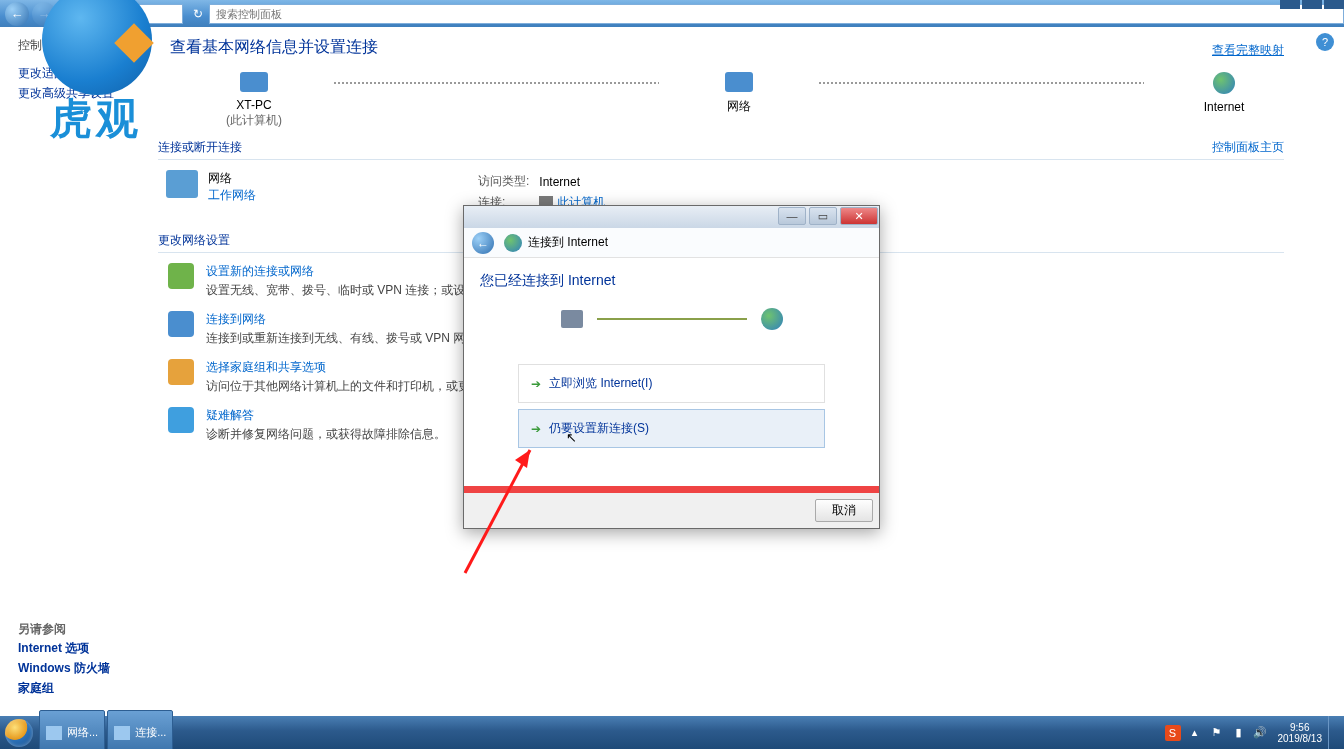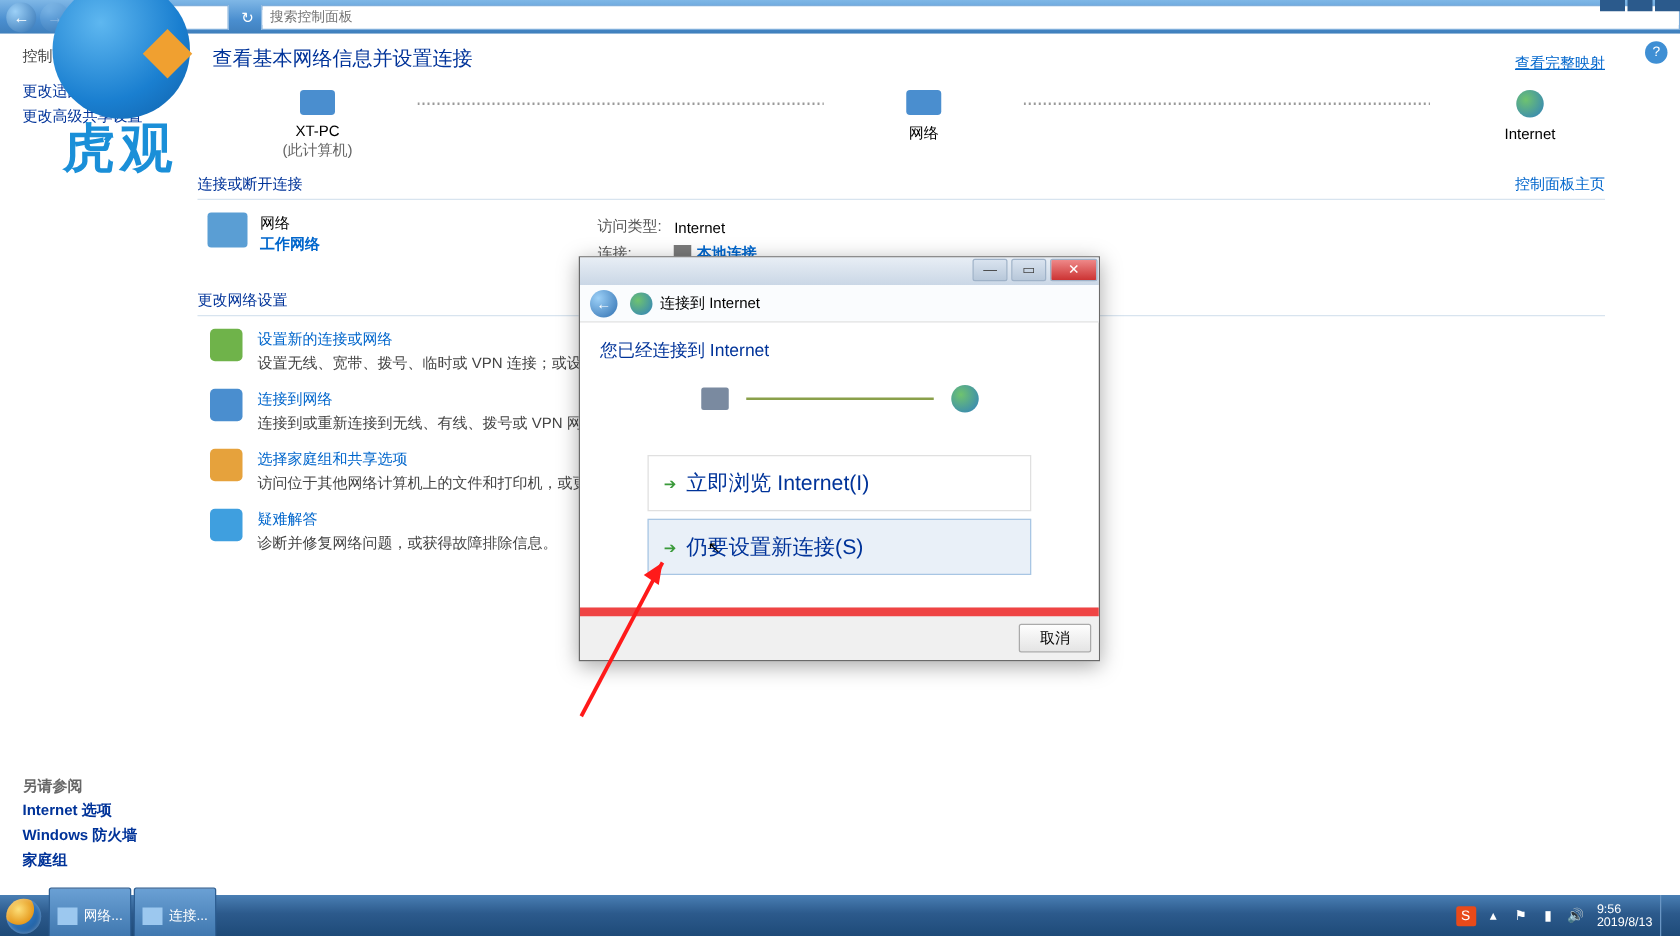--- a/index.html
+++ b/index.html
@@ -30,21 +30,21 @@
 .link-r{float:right;color:#0066cc;text-decoration:none;}
 .mapbar{display:flex;align-items:flex-start;margin-left:36px;margin-bottom:10px;gap:20px;}
 .node{text-align:center;width:120px;}
 .node .ic{width:28px;height:20px;margin:0 auto 6px auto;background:#4a8ecf;border-radius:3px;}
 .node .ic.globe{border-radius:50%;background:radial-gradient(circle at 35% 35%,#6fc36f,#2f7fbf);width:22px;height:22px;}
 .line{flex:1;height:2px;background:linear-gradient(to right,#9a9a9a 50%,transparent 50%);background-size:4px 2px;margin-top:10px;}
 .sect{color:#003399;border-bottom:1px solid #d8e4ef;padding-bottom:3px;margin:8px 0 10px 0;}
 .netrow{display:flex;align-items:flex-start;margin-left:8px;}
 .netico{width:32px;height:28px;background:#5a9ed4;border-radius:3px;margin-right:10px;}
 .netrow .nm{font-weight:400;color:#000;}
-.netrow a{color:#0066cc;text-decoration:none;font-weight:bold;}
+.netrow a{color:#0066cc;text-decoration:none;}
 .kv{margin-left:220px;}
 .kv td{padding:1px 8px 1px 0;white-space:nowrap;}
 .kv .lab{color:#555;}
 .kv a{color:#0066cc;}
 .plug{width:14px;height:10px;display:inline-block;background:#7a7a7a;margin-right:4px;}
 .opts{margin-top:6px;}
 .opt{display:flex;margin:8px 0 12px 10px;}
 .opt .oi{width:26px;height:26px;background:#6fb34a;border-radius:4px;margin-right:12px;flex-shrink:0;}
 .opt .oi.b{background:#4a8ecf;}
 .opt .oi.y{background:#e6a23c;}
@@ -67,36 +67,36 @@
 .dlg-hdr .gi{width:18px;height:18px;border-radius:50%;background:radial-gradient(circle at 35% 35%,#6fc36f,#2f7fbf);margin-right:6px;}
 .dlg-body{padding:14px 16px 8px 16px;min-height:228px;}
 .dlg-h{color:#003399;font-size:14px;margin-bottom:18px;}
 .dlg-map{display:flex;align-items:center;justify-content:center;margin:4px 0 34px 0;}
 .dlg-map .pc{width:22px;height:18px;background:#7a8aa0;border-radius:2px;}
 .dlg-map .ln{width:150px;height:2px;background:#8aa04a;margin:0 14px;}
 .dlg-map .gl{width:22px;height:22px;border-radius:50%;background:radial-gradient(circle at 35% 35%,#6fc36f,#2f7fbf);}
 .dlg-opt{border:1px solid #e0e0e0;padding:10px 12px;margin:6px 38px;display:flex;align-items:center;cursor:default;}
 .dlg-opt.hov{background:#e9f0f8;border-color:#a8c6e4;}
 .dlg-opt .arr{color:#3a9a3a;margin-right:8px;font-size:12px;}
-.dlg-opt .txt{color:#003399;font-size:17px;}
+.dlg-opt .txt{color:#003399;font-size:12px;}
 .dlg-foot{background:#f0f0f0;border-top:7px solid #ef4444;padding:6px;text-align:right;}
 .dlg-foot button{padding:2px 16px;border:1px solid #aaa;background:linear-gradient(#fefefe,#e4e4e4);border-radius:2px;font-size:12px;}
 .cursor{position:absolute;left:566px;top:430px;font-size:13px;color:#000;z-index:12;pointer-events:none;}
 
 .arrow-red{position:absolute;left:455px;top:438px;width:120px;height:140px;z-index:11;pointer-events:none;}
 
 .task{position:absolute;left:0;bottom:0;width:100%;height:33px;background:linear-gradient(#4a7fb4,#2c5a8c 45%,#1e4a78);display:flex;align-items:center;}
 .start{width:38px;height:33px;display:flex;align-items:center;justify-content:center;}
 .orb{width:28px;height:28px;border-radius:50%;background:radial-gradient(circle at 35% 30%,#fde07a,#e69a1e 45%,#2a70b8 48%,#1a4e86);box-shadow:0 0 4px rgba(255,255,255,.4) inset;}
 .titem{height:45px;min-width:62px;margin:0 1px;background:linear-gradient(#6aa0d4,#3a72aa);border:1px solid #2d5e92;border-radius:2px;display:flex;align-items:center;padding:0 6px;color:#fff;font-size:11px;}
 .titem .ti{width:16px;height:14px;background:#9cc8ef;margin-right:5px;}
 .tray{margin-left:auto;display:flex;align-items:center;color:#fff;padding-right:6px;}
 .tray .ic{width:16px;height:16px;margin:0 3px;display:flex;align-items:center;justify-content:center;font-size:11px;}
 .tray .sogou{background:#e84a1a;border-radius:2px;color:#fff;}
-.clock{text-align:left;font-size:10px;line-height:11px;margin-left:6px;}
+.clock{text-align:center;font-size:10px;line-height:11px;margin-left:6px;}
 .showdt{width:10px;height:33px;border-left:1px solid #6a96c4;margin-left:6px;}
 </style>
 </head>
 <body>
 
 <div class="outer-ctrl">
   <span></span>
   <span></span>
   <span></span>
 </div>
@@ -172,21 +172,21 @@
         <a href="#">工作网络</a>
       </div>
       <table class="kv">
         <tbody>
             <tr>
           <td class="lab">访问类型:</td>
           <td>Internet</td>
         </tr>
         <tr>
           <td class="lab">连接:</td>
-          <td><span class="plug"></span><a href="#">本地连接</a></td>
+          <td><span class="plug"></span><a href="#">此计算机</a></td>
         </tr>
       </tbody>
         </table>
     </div>
 
     <div class="sect" style="margin-top:18px;">更改网络设置</div>
     <div class="opts">
       <div class="opt">
         <div class="oi"></div>
         <div>

